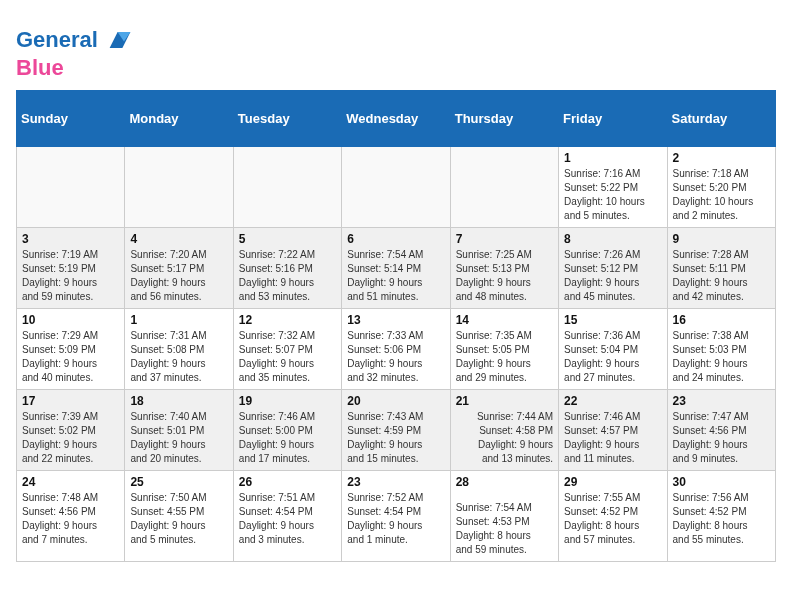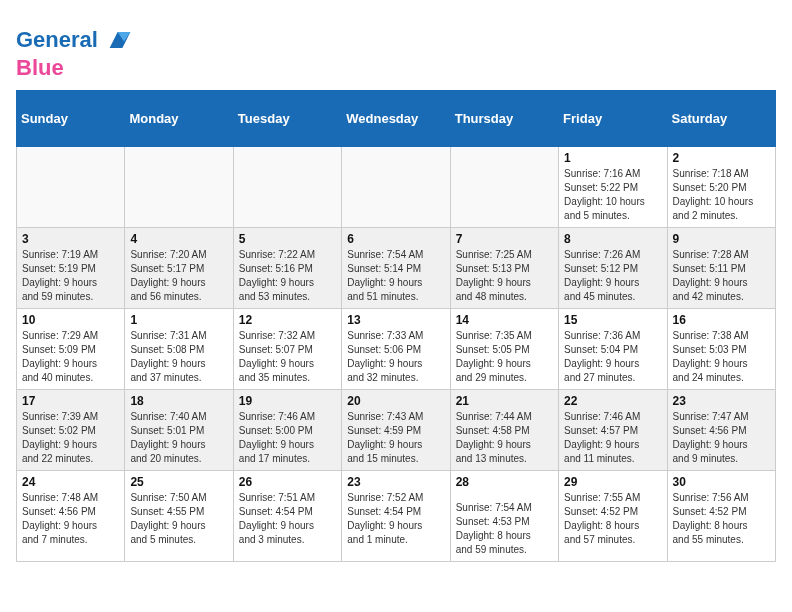--- a/index.html
+++ b/index.html
@@ -270,21 +270,21 @@
         </td>
         <td class="shaded">
           <span class="day-number">20</span>
           <div class="day-info" style="white-space: pre-line;">Sunrise: 7:43 AM
 Sunset: 4:59 PM
 Daylight: 9 hours
 and 15 minutes.</div>
         </td>
         <td class="shaded">
           <span class="day-number">21</span>
-          <div class="day-info" style="white-space: pre-line;">Sunrise: 7:44 AM
+          <div class="day-info" style="white-space: pre-line; text-align: right;">Sunrise: 7:44 AM
 Sunset: 4:58 PM
 Daylight: 9 hours
 and 13 minutes.</div>
         </td>
         <td class="shaded">
           <span class="day-number">22</span>
           <div class="day-info" style="white-space: pre-line;">Sunrise: 7:46 AM
 Sunset: 4:57 PM
 Daylight: 9 hours
 and 11 minutes.</div>

